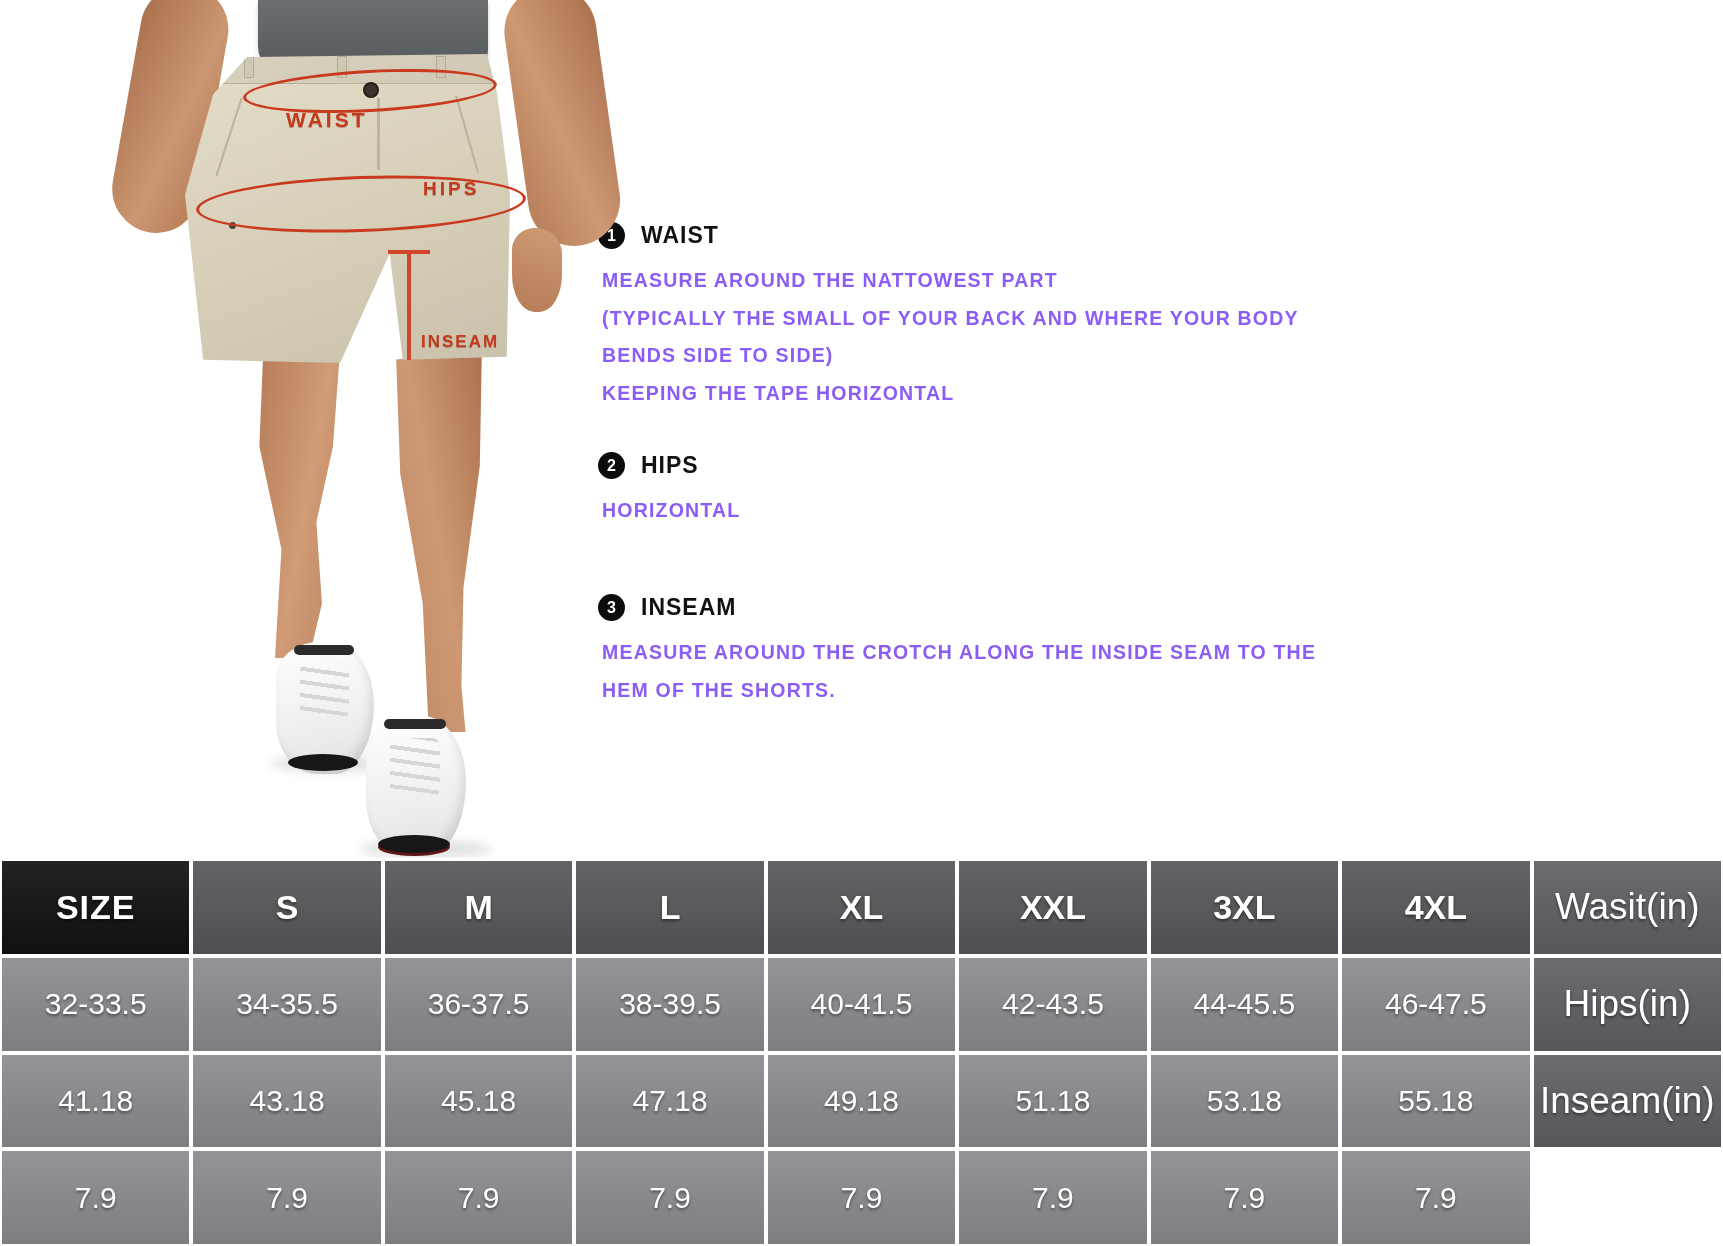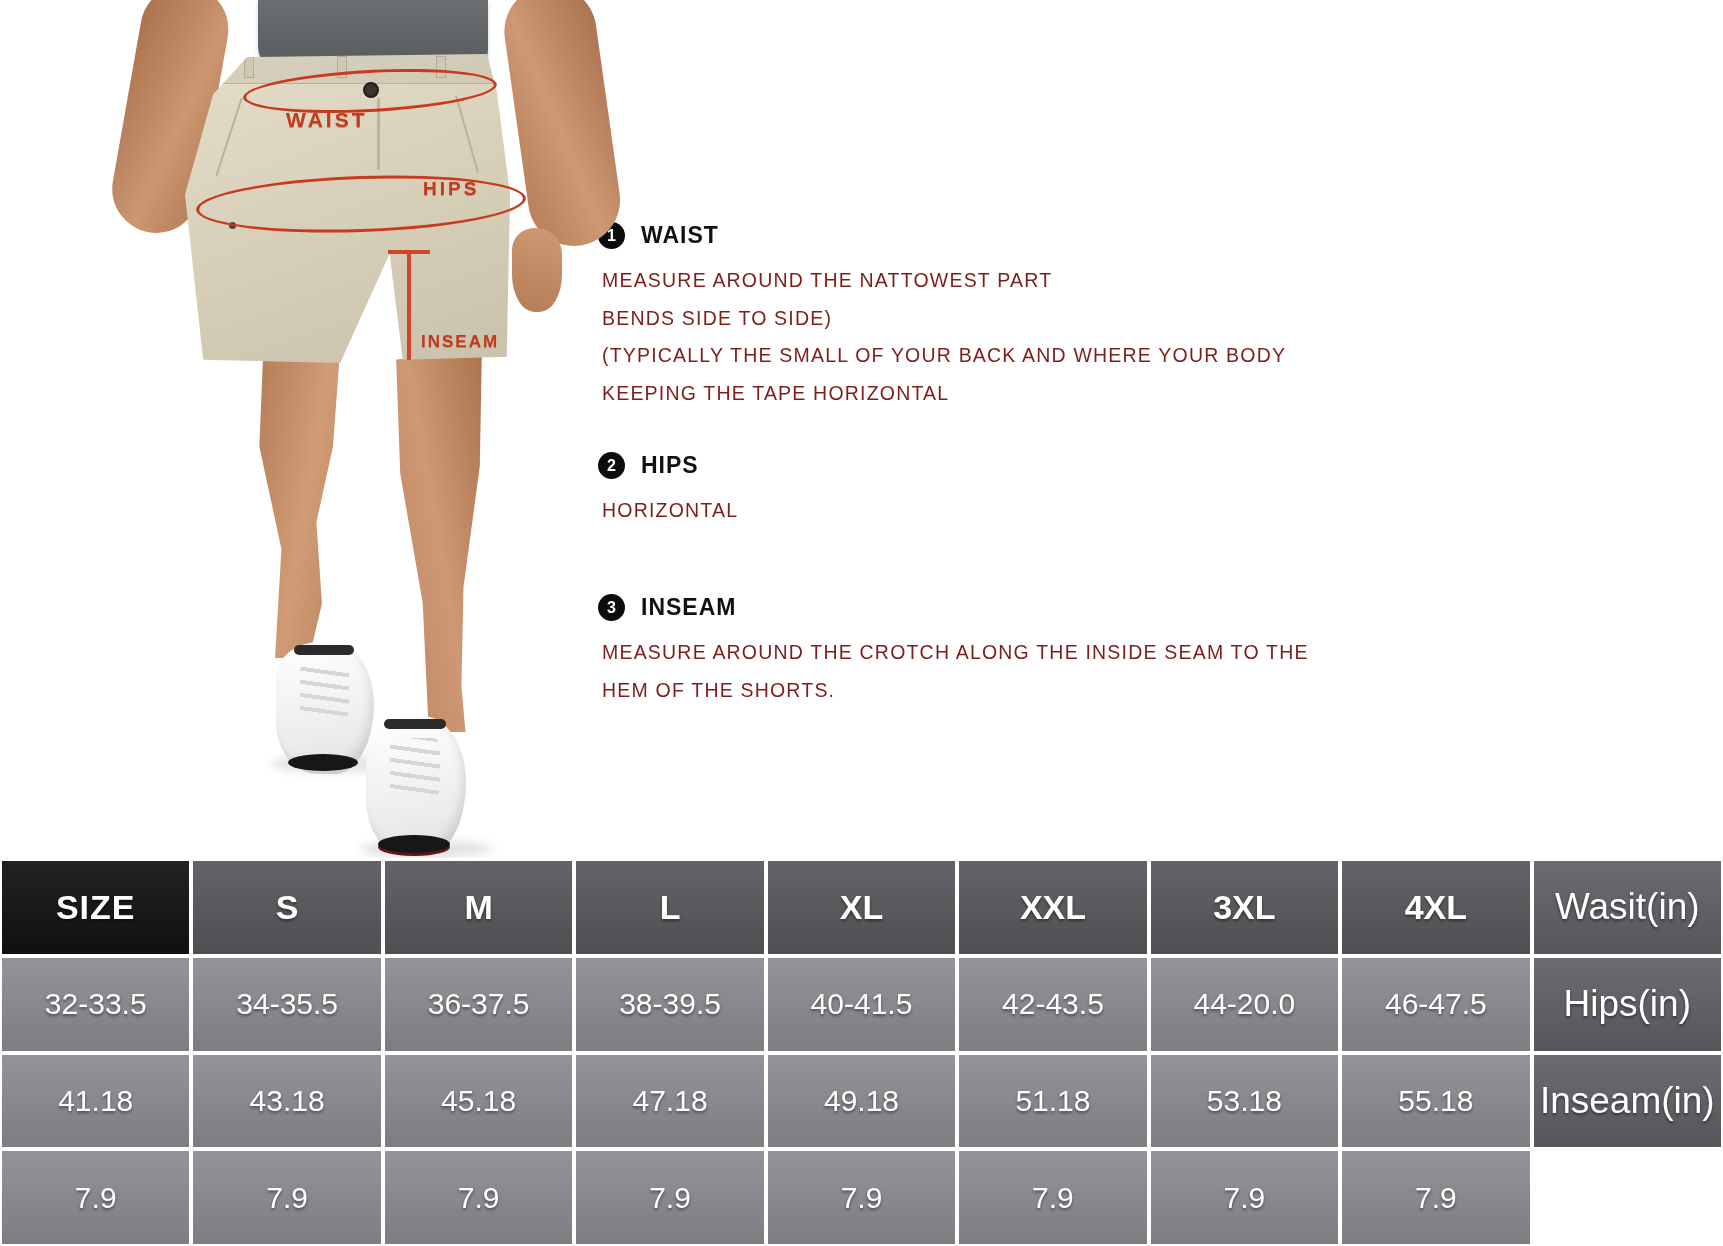--- a/index.html
+++ b/index.html
@@ -62,21 +62,21 @@
 
   
   .instructions { position:absolute; left:598px; top:0; width:780px; }
   .sec { position:absolute; left:0; width:780px; }
   .sec-1 { top:222px; } .sec-2 { top:452px; } .sec-3 { top:594px; }
   .sec-head { display:flex; align-items:center; gap:16px; }
   .num { width:27px; height:27px; border-radius:50%; background:#0c0c0c; color:#fff; font-size:16px; font-weight:bold;
          display:flex; align-items:center; justify-content:center; flex:0 0 27px; }
   .sec-title { font-size:23px; font-weight:bold; letter-spacing:1px; color:#111; }
   .sec-body { margin-top:13px; padding-left:4px; }
-  .line { font-size:19.5px; line-height:37.5px; letter-spacing:1.2px; color:#7f1d1d; white-space:nowrap; }
+  .line { font-size:19.5px; line-height:37.5px; letter-spacing:1.2px; color:#8b5cf6; white-space:nowrap;font-weight:bold; }
 
   
   .size-table { position:absolute; left:0; top:858px; width:1723px; height:388px; background:#ffffff;
                 display:grid; grid-template-columns:repeat(9,1fr); grid-auto-rows:1fr; gap:4px; padding:3px 2px 2px 2px; }
   .cell { display:flex; align-items:center; justify-content:center; color:#fff;
           background-image:linear-gradient(180deg,rgba(255,255,255,.07),rgba(0,0,0,.10));
           text-shadow:0 2px 3px rgba(0,0,0,.45); }
   .c-size  { background-color:#111213; font-size:34px; font-weight:bold; letter-spacing:1px; }
   .c-head  { background-color:#58575b; font-size:34px; font-weight:bold; }
   .c-label { background-color:#625f65; font-size:37px; }
@@ -132,22 +132,22 @@
 
 <div class="instructions">
 
   <div class="sec sec-1">
     <div class="sec-head">
       <span class="num">1</span>
       <span class="sec-title">WAIST</span>
     </div>
     <div class="sec-body">
       <div class="line">MEASURE AROUND THE NATTOWEST PART</div>
+      <div class="line">(TYPICALLY THE SMALL OF YOUR BACK AND WHERE YOUR BODY</div>
       <div class="line">BENDS SIDE TO SIDE)</div>
-      <div class="line">(TYPICALLY THE SMALL OF YOUR BACK AND WHERE YOUR BODY</div>
       <div class="line">KEEPING THE TAPE HORIZONTAL</div>
     </div>
   </div>
 
   <div class="sec sec-2">
     <div class="sec-head">
       <span class="num">2</span>
       <span class="sec-title">HIPS</span>
     </div>
     <div class="sec-body">
@@ -179,21 +179,21 @@
   <div class="cell c-head">3XL</div>
   <div class="cell c-head">4XL</div>
 
   <div class="cell c-label">Wasit(in)</div>
   <div class="cell c-data">32-33.5</div>
   <div class="cell c-data">34-35.5</div>
   <div class="cell c-data">36-37.5</div>
   <div class="cell c-data">38-39.5</div>
   <div class="cell c-data">40-41.5</div>
   <div class="cell c-data">42-43.5</div>
-  <div class="cell c-data">44-20.0</div>
+  <div class="cell c-data">44-45.5</div>
   <div class="cell c-data">46-47.5</div>
 
   <div class="cell c-label">Hips(in)</div>
   <div class="cell c-data">41.18</div>
   <div class="cell c-data">43.18</div>
   <div class="cell c-data">45.18</div>
   <div class="cell c-data">47.18</div>
   <div class="cell c-data">49.18</div>
   <div class="cell c-data">51.18</div>
   <div class="cell c-data">53.18</div>

